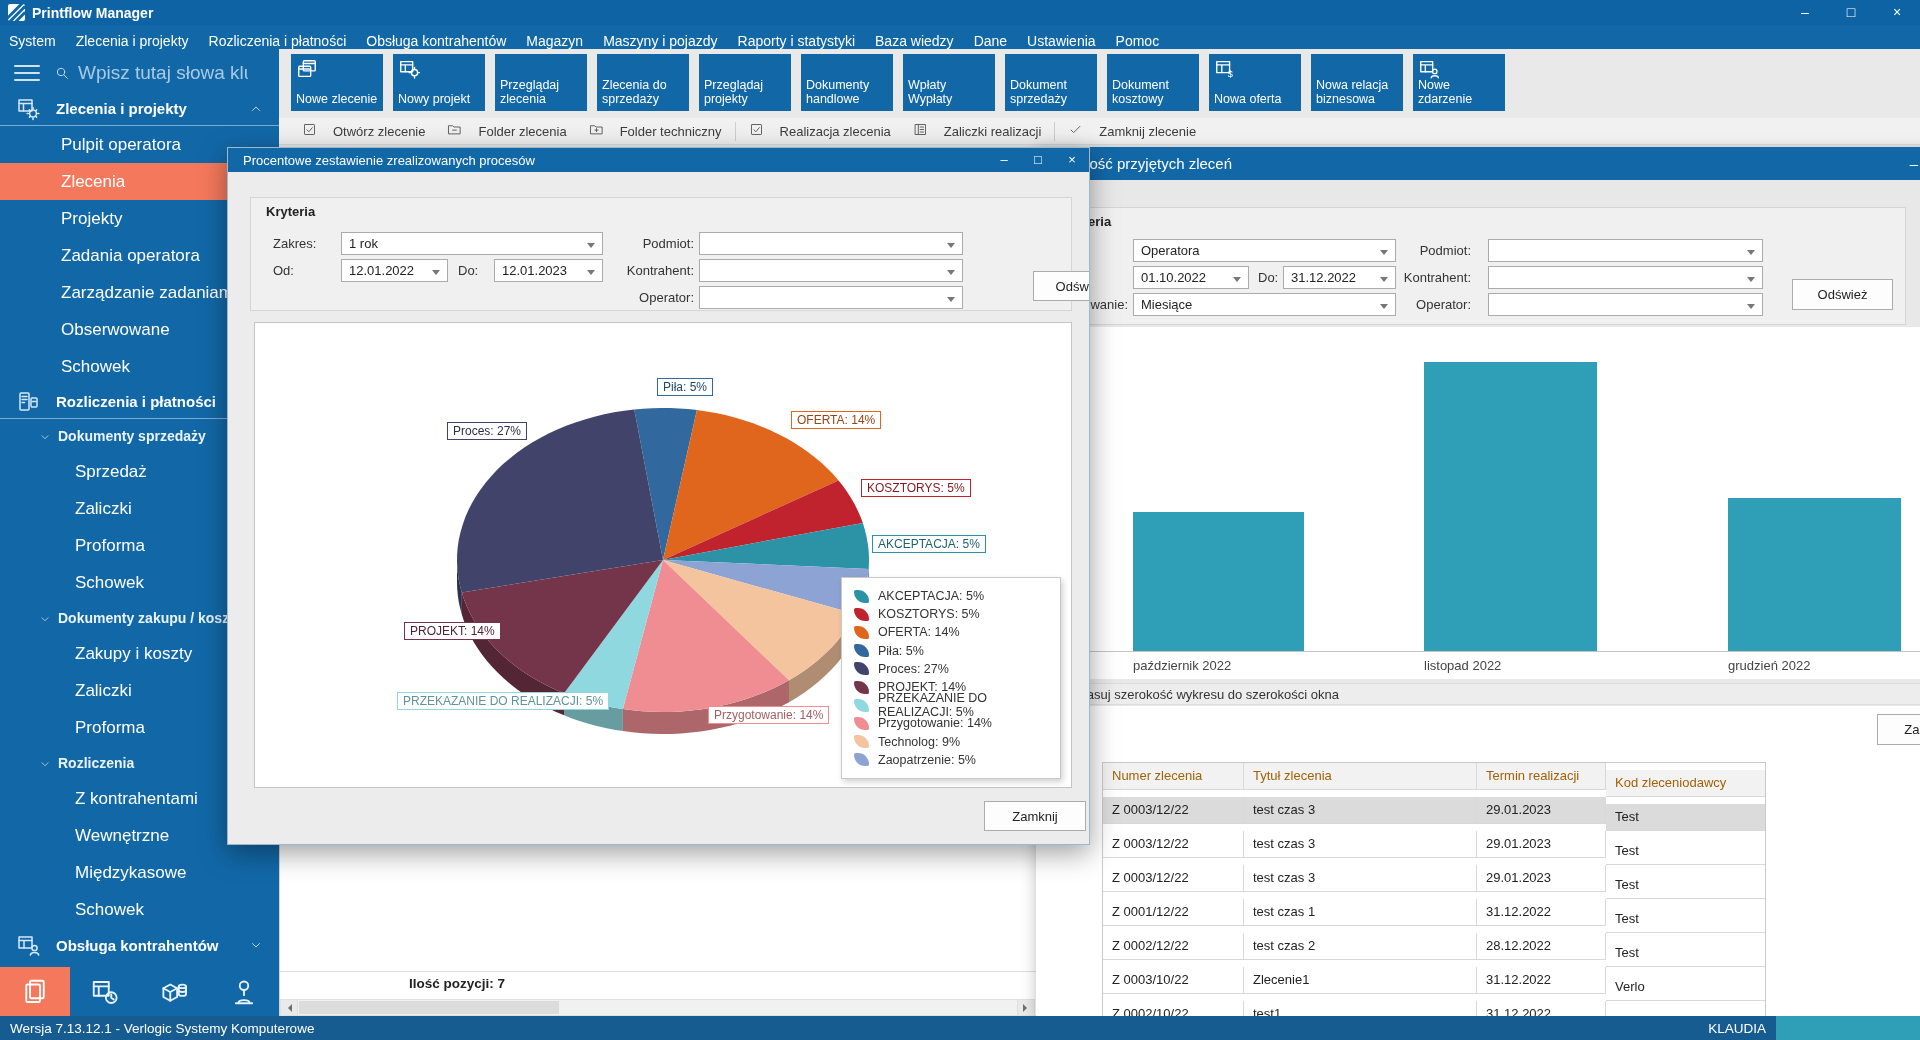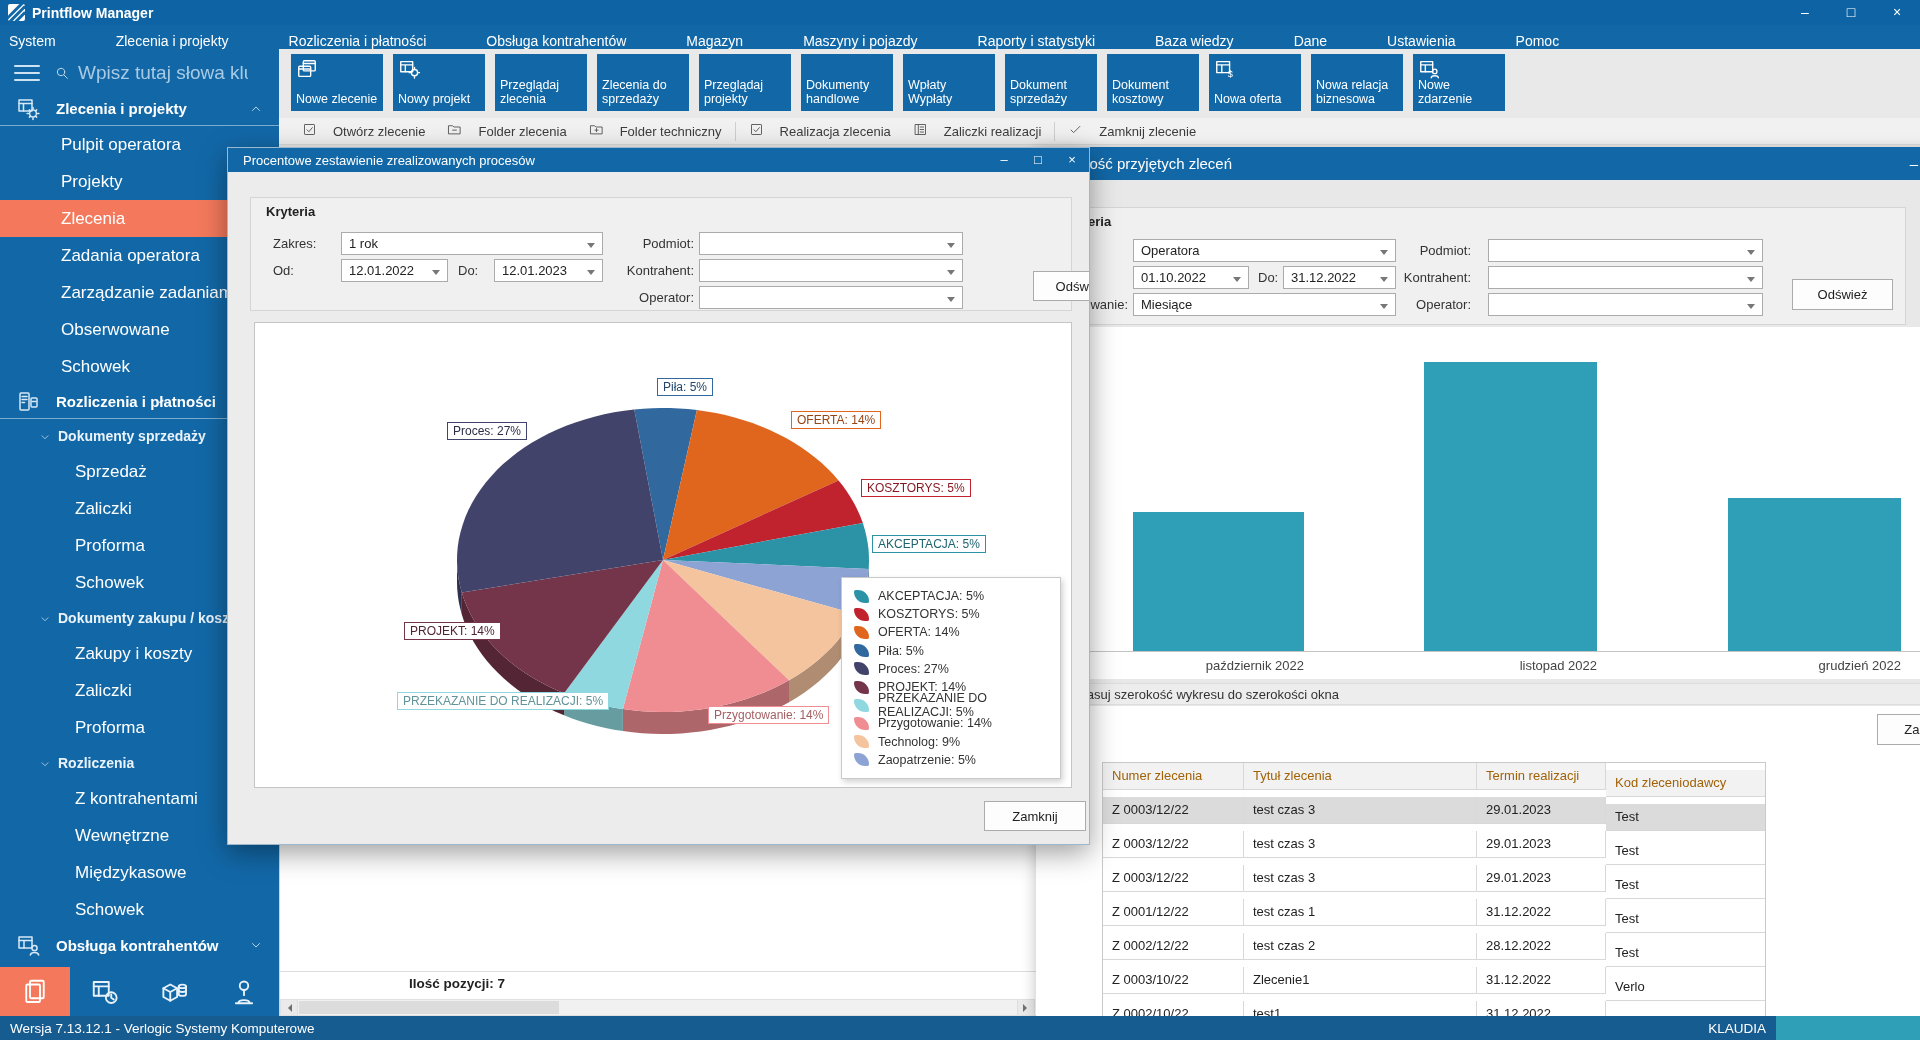--- a/index.html
+++ b/index.html
@@ -8,21 +8,21 @@
   #app { position:relative; width:1920px; height:1040px; background:#E9E9E9; overflow:hidden; }
 
   
   .titlebar { height:25px; background:#0D63A3; color:#fff; display:flex; align-items:center; font-size:14px; font-weight:bold; }
   .titlebar .logo { width:17px; height:17px; margin:0 7px 0 8px; background:#fff; border-radius:2px; position:relative; overflow:hidden; }
   .titlebar .logo i { position:absolute; width:26px; height:3px; background:#1268A7; transform:rotate(-45deg); left:-5px; }
   .titlebar .logo i:nth-child(1){top:4px} .titlebar .logo i:nth-child(2){top:10px} .titlebar .logo i:nth-child(3){top:16px}
   .wctrls { margin-left:auto; display:flex; }
   .wctrls span { width:46px; text-align:center; font-weight:normal; font-size:14px; line-height:25px; cursor:default; }
   .menubar { height:24px; background:#1268A7; color:#fff; display:flex; align-items:center; font-size:14px; }
-  .menubar span { padding:0 30px; line-height:24px;margin-top:8px; }
+  .menubar span { padding:0 10px; line-height:24px;margin-top:8px; }
   .menubar span:first-child { padding-left:9px; }
 
   
   .toolbar { position:absolute; left:279px; top:49px; right:0; height:69px; background:#E9E9E9; display:flex; gap:10px; padding:5px 0 0 12px; }
   .tbtn { width:92px; height:57px; background:#1268A7; color:#fff; font-size:12.5px; line-height:1.18; position:relative; padding:4px 5px; display:flex; align-items:flex-end; cursor:default; }
   .tbtn .ticon { position:absolute; top:4px; left:5px; width:22px; height:22px; color:#fff; }
   .tbtn .ticon svg { width:22px; height:22px; }
 
   
   .ribbon2 { position:absolute; left:279px; top:118px; right:0; height:27px; background:#F1F1F1; border-bottom:1px solid #DCDCDC; display:flex; align-items:center; padding-left:12px; font-size:13px; color:#3C3C3C; }
@@ -80,21 +80,21 @@
   .panel { position:absolute; background:#F0F0F0; border:1px solid #D5D5D5; }
   .panel-h { font-weight:bold; font-size:13px; color:#222; padding:6px 0 0 15px; }
   .lbl { position:absolute; font-size:13px; color:#333; }
   .lbl.ra { text-align:right; }
   .dd { position:absolute; height:23px; background:#fff; border:1px solid #ABABAB; font-size:13px; color:#222; display:flex; align-items:center; padding:0 20px 0 7px; white-space:nowrap; }
   .dd::after { content:""; position:absolute; right:7px; top:10px; border:4px solid transparent; border-top:5px solid #777; }
   .pushbtn { position:absolute; background:#FDFDFD; border:1px solid #ABABAB; font-size:13px; color:#222; text-align:center; font-family:inherit; }
   .rw-chart { position:absolute; left:0; right:0; top:180px; height:352px; background:#fff; }
   .bar { position:absolute; background:#2E9FB6; }
   .baseline { position:absolute; left:0; right:0; top:324px; height:1px; background:#C4C4C4; }
-  .blab { position:absolute; top:331px; text-align:right; font-size:13px; color:#444; }
+  .blab { position:absolute; top:331px; text-align:left; font-size:13px; color:#444; }
   .fitstrip { position:absolute; left:0; right:0; top:536px; height:22px; background:#EDEDED; border-top:1px solid #DDD; border-bottom:1px solid #DDD; font-size:13px; color:#333; }
   .fitstrip .cb { position:absolute; left:8px; top:4px; width:13px; height:13px; background:#fff; border:1px solid #8F8F8F; }
   .fitstrip span.t { position:absolute; left:27px; top:3px; }
   .rw-below { position:absolute; left:0; right:0; top:559px; bottom:0; background:#fff; }
   .tbl { position:absolute; left:66px; top:615px; width:664px; font-size:13px; color:#222; background:#fff; border:1px solid #C9C9C9; }
   .tr { display:flex; }
   .td { border-right:1px solid #D8D8D8; border-bottom:1px solid #D8D8D8; height:27px; line-height:26px; padding:0 9px; overflow:hidden; white-space:nowrap; }
   .td:last-child { border-right:none;margin-top:7px; }
   .tr.head .td { background:#F2F2F2; color:#a16207; }
   .tr.sel .td { background:#DBDBDB; }
@@ -170,22 +170,22 @@
               <path d="M3 6.5h13M7.5 6.5V14"></path>
               <circle cx="17" cy="16.5" r="3.4"></circle>
               <path d="M17 12v-1.4M17 22.4V21M12.5 16.5h-1.4M22.9 16.5h-1.4M14.4 13.9l-1-1M19.6 19.1l1 1M19.6 13.9l1-1M14.4 19.1l-1 1"></path>
             </svg></span>
           <span>Zlecenia i projekty</span>
           <span class="chev"><svg viewBox="0 0 24 24" fill="none" stroke="currentColor" stroke-width="1.5" stroke-linecap="round" stroke-linejoin="round">
               <path d="M6 14.5l6-6 6 6"></path>
             </svg></span>
         </div>
         <div class="sb-item">Pulpit operatora</div>
+        <div class="sb-item sel">Zlecenia</div>
         <div class="sb-item">Projekty</div>
-        <div class="sb-item sel">Zlecenia</div>
         <div class="sb-item">Zadania operatora</div>
         <div class="sb-item">Zarządzanie zadaniami</div>
         <div class="sb-item">Obserwowane</div>
         <div class="sb-item">Schowek</div>
         <div class="sb-sec divided">
           <span class="icw"><svg viewBox="0 0 24 24" fill="none" stroke="currentColor" stroke-width="1.5" stroke-linecap="round" stroke-linejoin="round">
               <rect x="4" y="3" width="9" height="17" rx="1"></rect>
               <path d="M6 6.5h5M6 9.5h5M6 12.5h2.5"></path>
               <rect x="15" y="8" width="6" height="9" rx="1"></rect>
               <path d="M16.2 11.5h3.6"></path>

